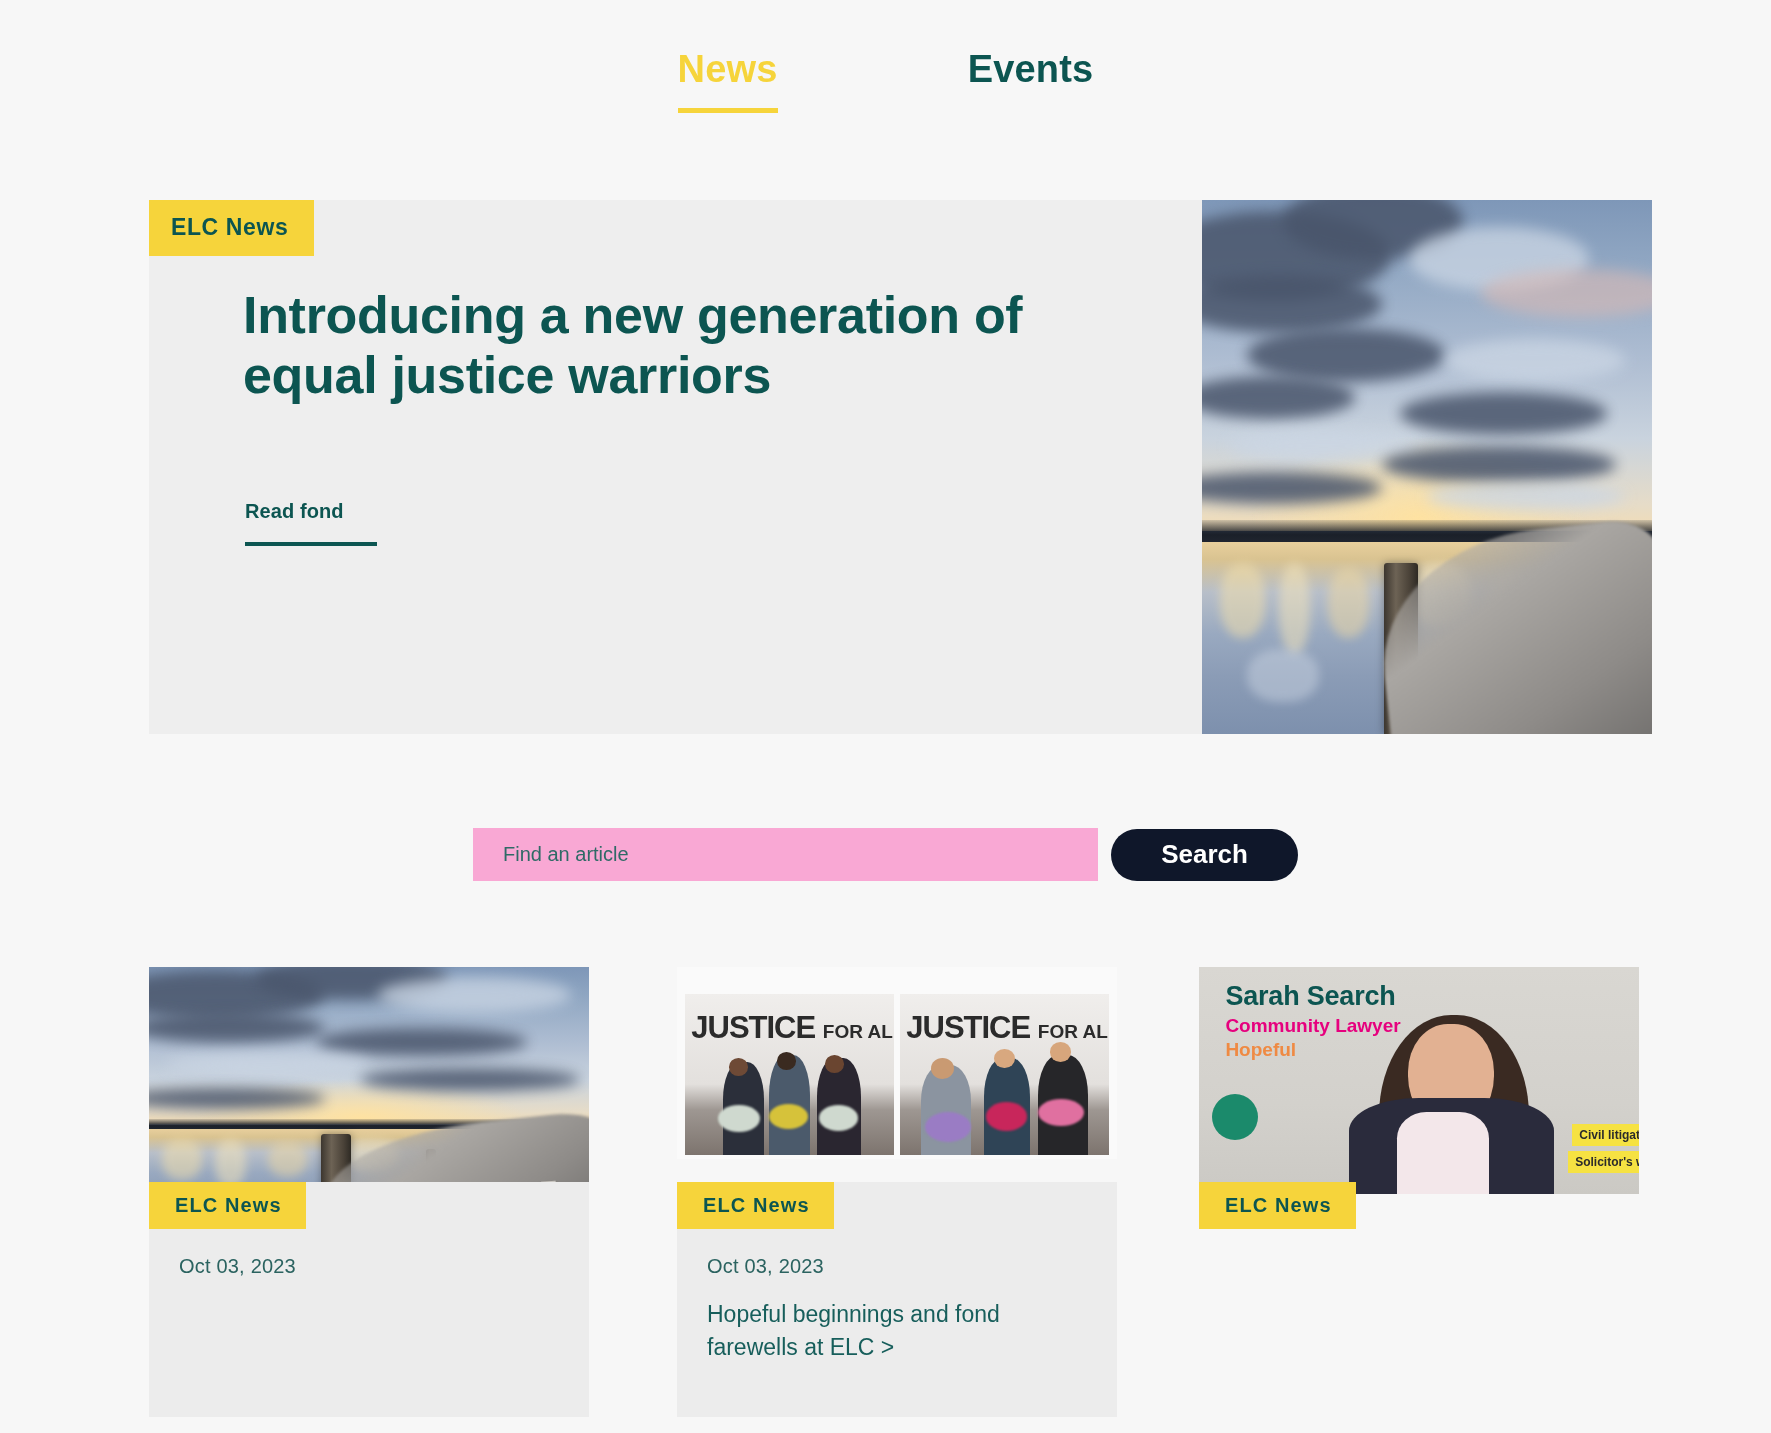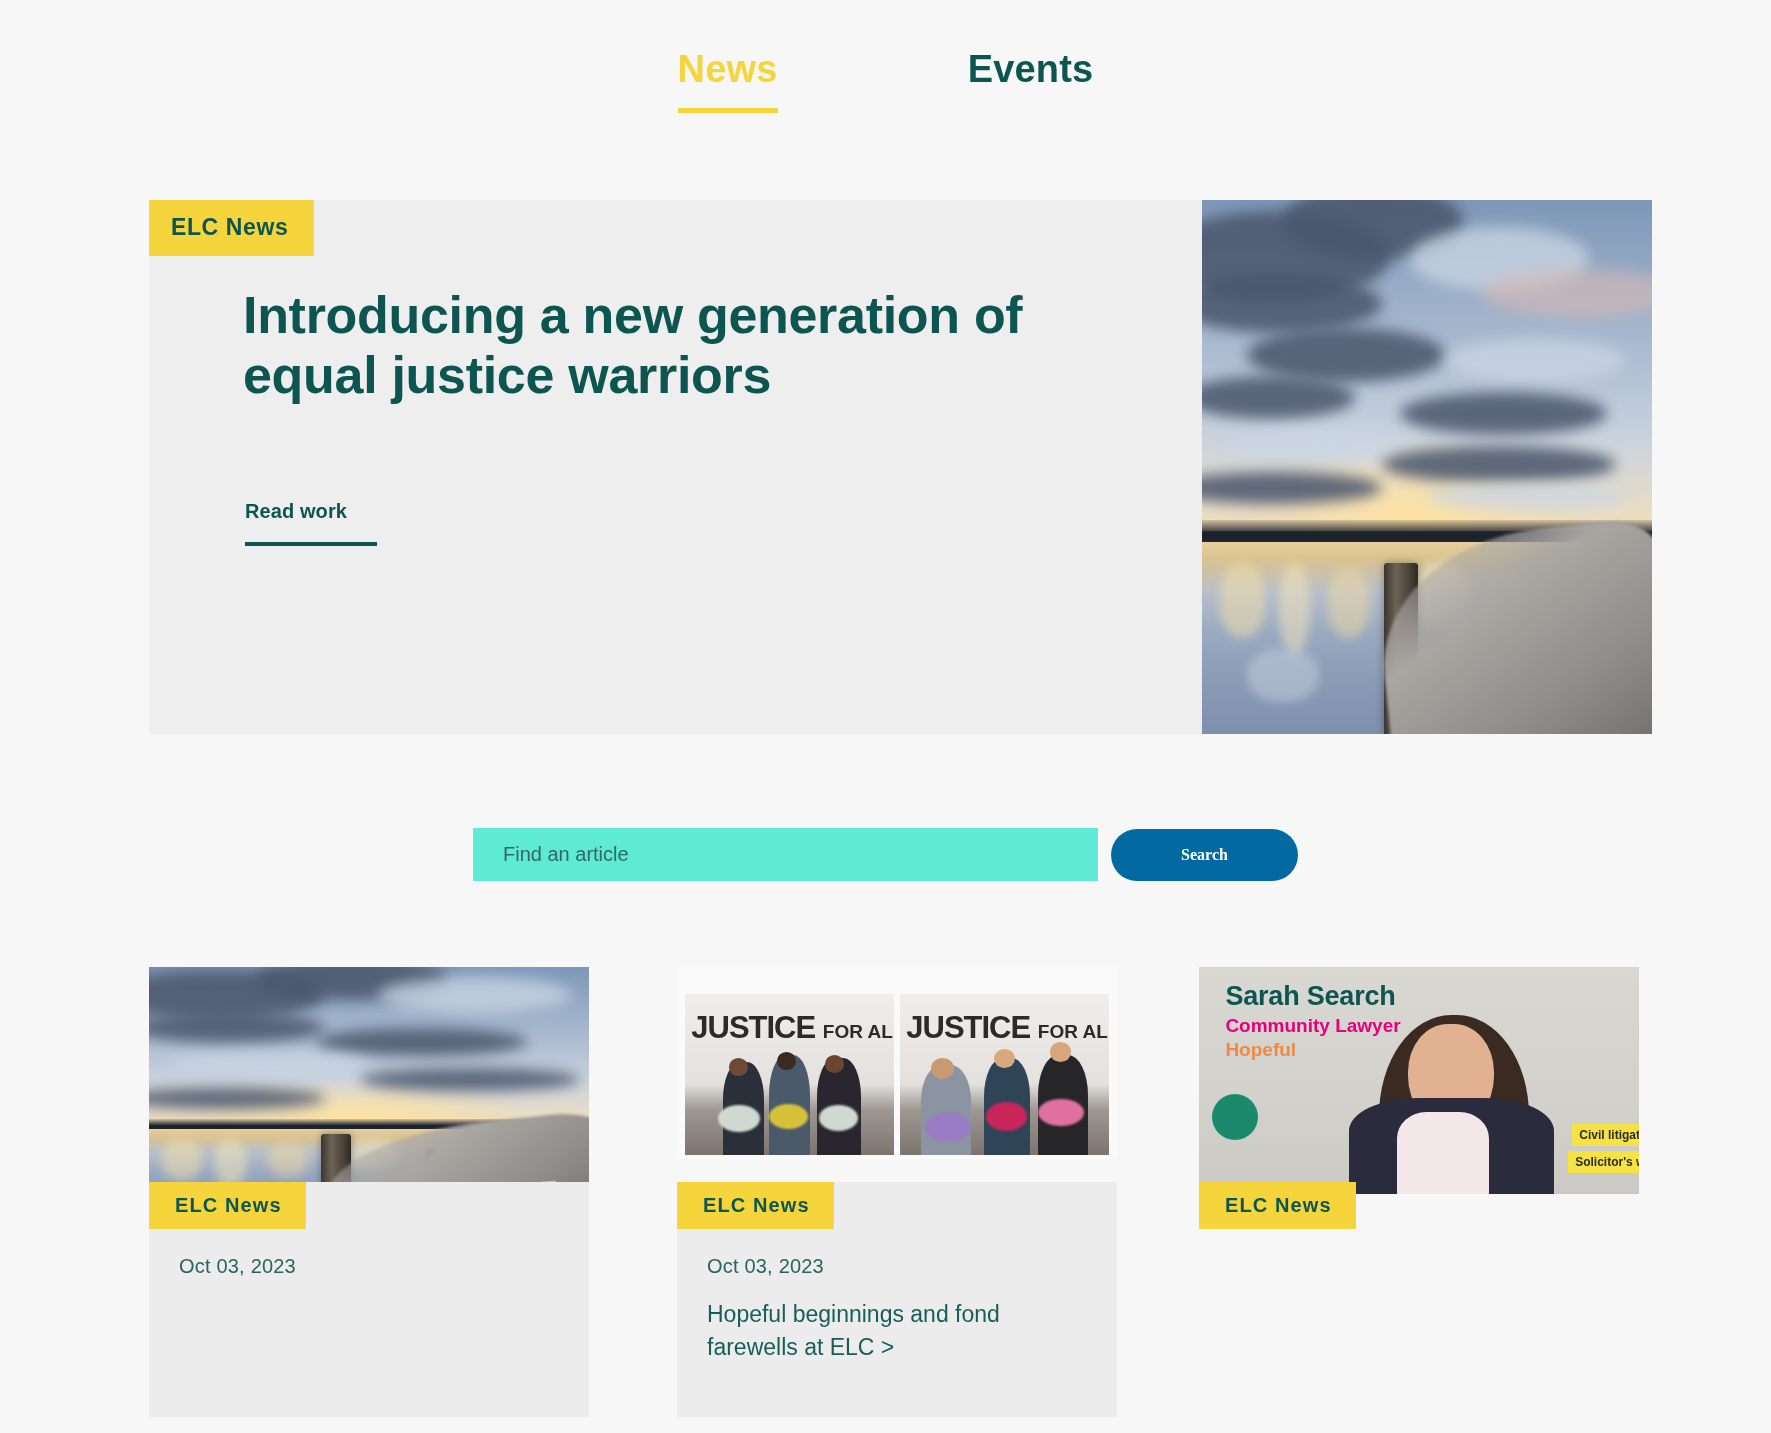--- a/index.html
+++ b/index.html
@@ -121,40 +121,40 @@
     left: 0;
     width: 1771px;
     display: flex;
     justify-content: center;
     align-items: center;
     gap: 13px;
   }
   .search-input {
     width: 625px;
     height: 53px;
-    background: #5eead4;
+    background: #f9a8d4;
     border: none;
     outline: none;
     padding: 0 30px;
     font-size: 20px;
     color: #0c5551;
     font-family: "Liberation Sans", sans-serif;
   }
   .search-input::placeholder { color: #2f6a66; opacity: 1; }
   .search-button {
     width: 187px;
     height: 52px;
     border-radius: 26px;
-    background: #0369a1;
+    background: #0f172a;
     color: #ffffff;
     border: none;
-    font-size: 16px;
+    font-size: 26px;
     font-weight: 700;
     cursor: pointer;
-    font-family: Liberation Serif, serif;
+    font-family: Liberation Sans, sans-serif;
   }
 
   
   .cards {
     position: absolute;
     top: 967px;
     left: 149px;
     width: 1503px;
     height: 450px;
   }
@@ -378,21 +378,21 @@
     <button class="tab tab-news">News</button>
     <button class="tab tab-events">Events</button>
   </nav>
 
   <section class="hero">
 
     <div class="hero-badge">ELC News</div>
 
     <h1 class="hero-title">Introducing a new generation of equal justice warriors</h1>
 
-    <a class="hero-readmore" href="#">Read work</a>
+    <a class="hero-readmore" href="#">Read fond</a>
     <div class="hero-readmore-rule"></div>
 
     <div class="hero-photo">
       <div class="scene">
         <div class="sky"></div>
 
         <div class="cloud" style="left:-10%; top:2%;  width:52%; height:17%;"></div>
         <div class="cloud" style="left:18%;  top:-3%; width:40%; height:14%;"></div>
         <div class="cloud light" style="left:46%; top:5%; width:40%; height:12%;"></div>
         <div class="cloud" style="left:-6%;  top:14%; width:46%; height:11%;"></div>

